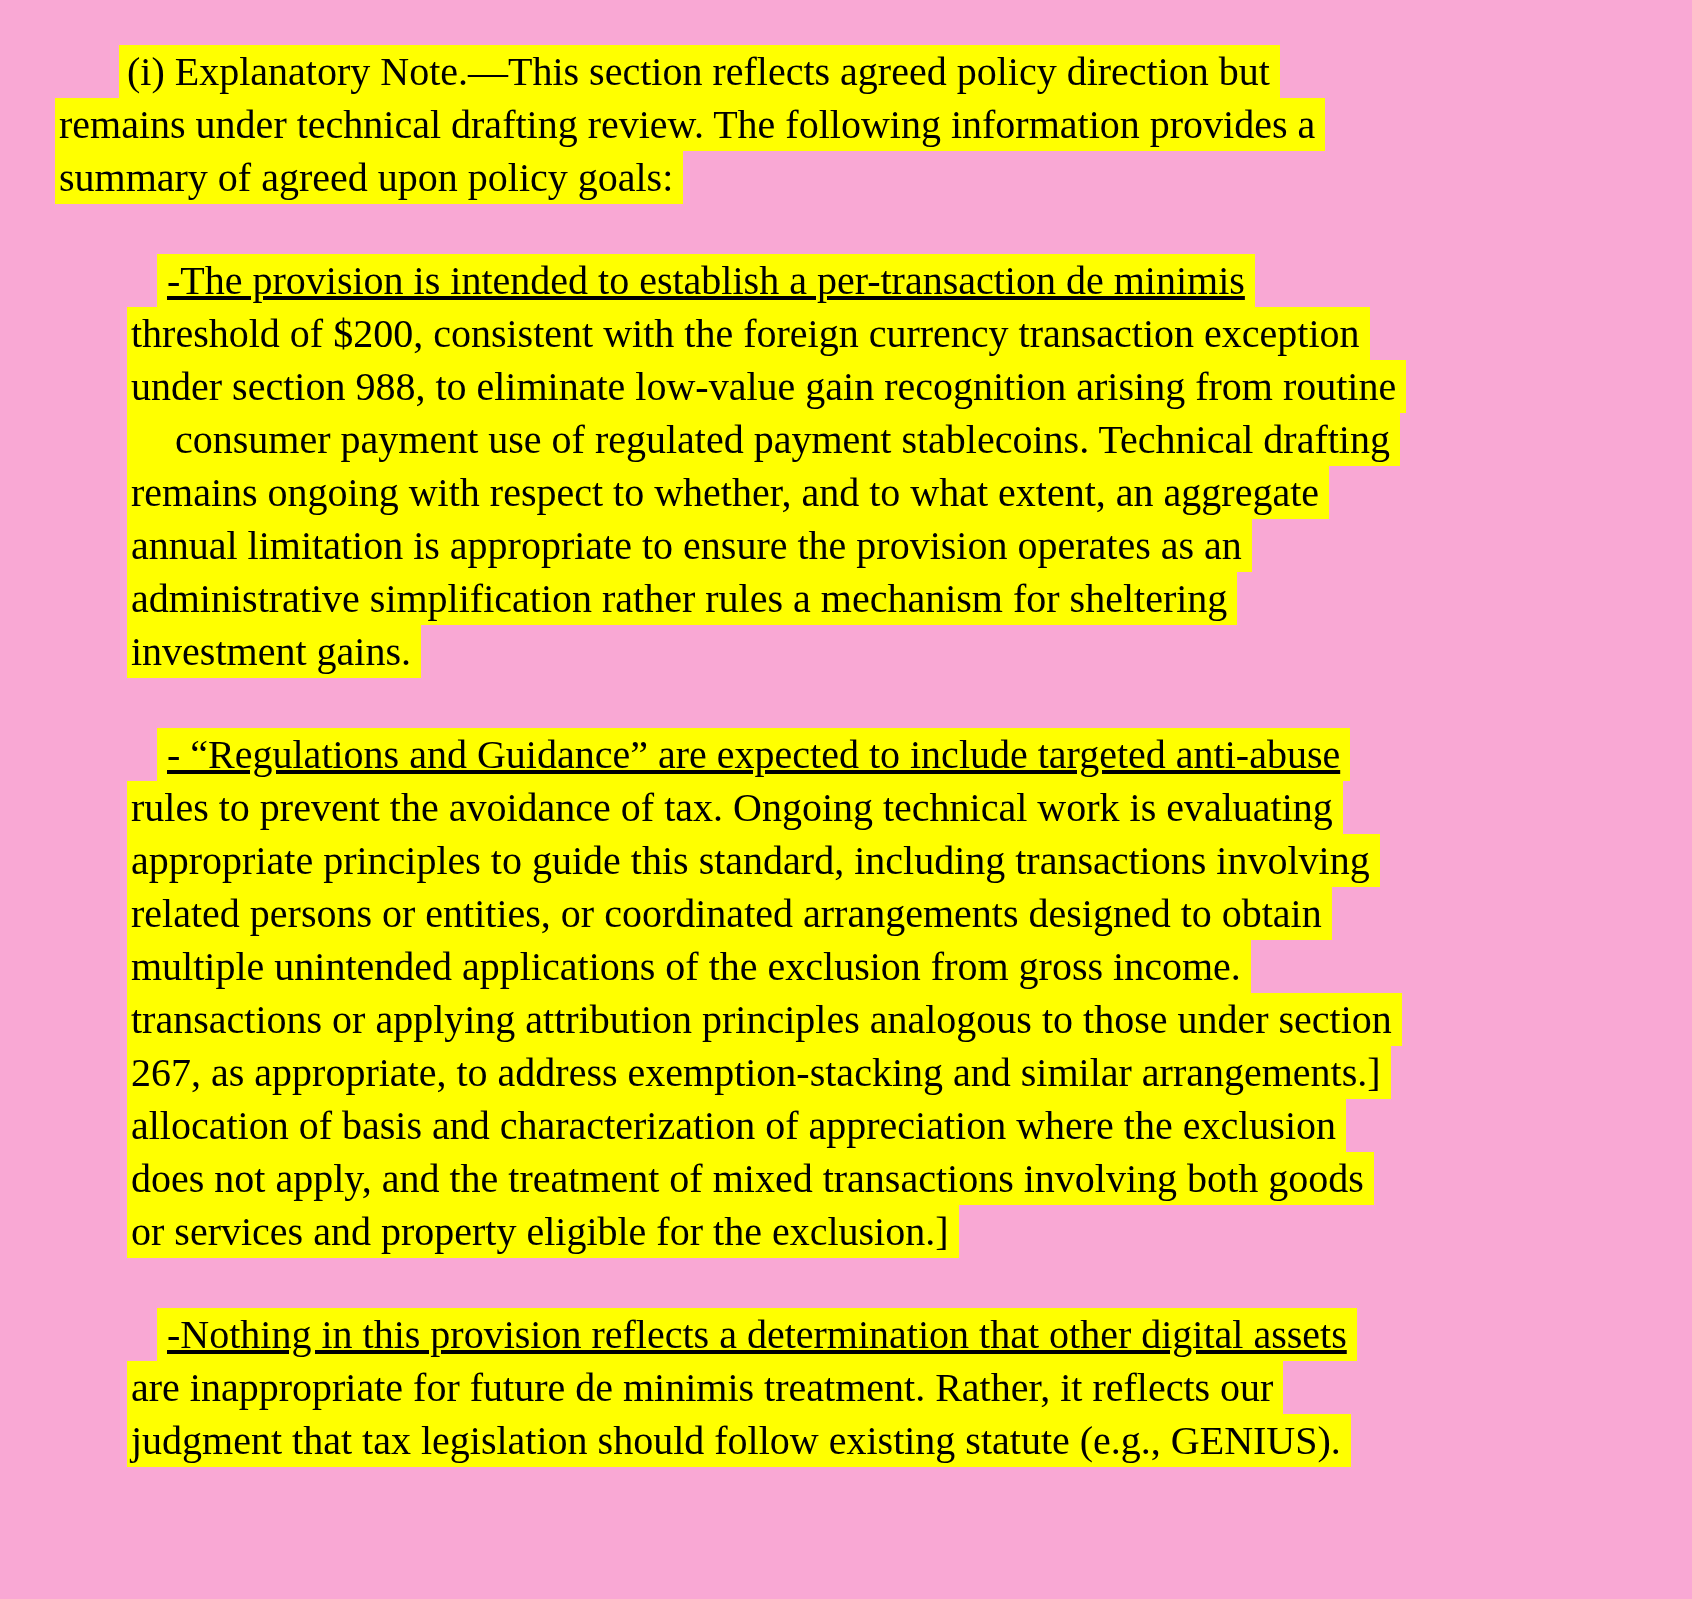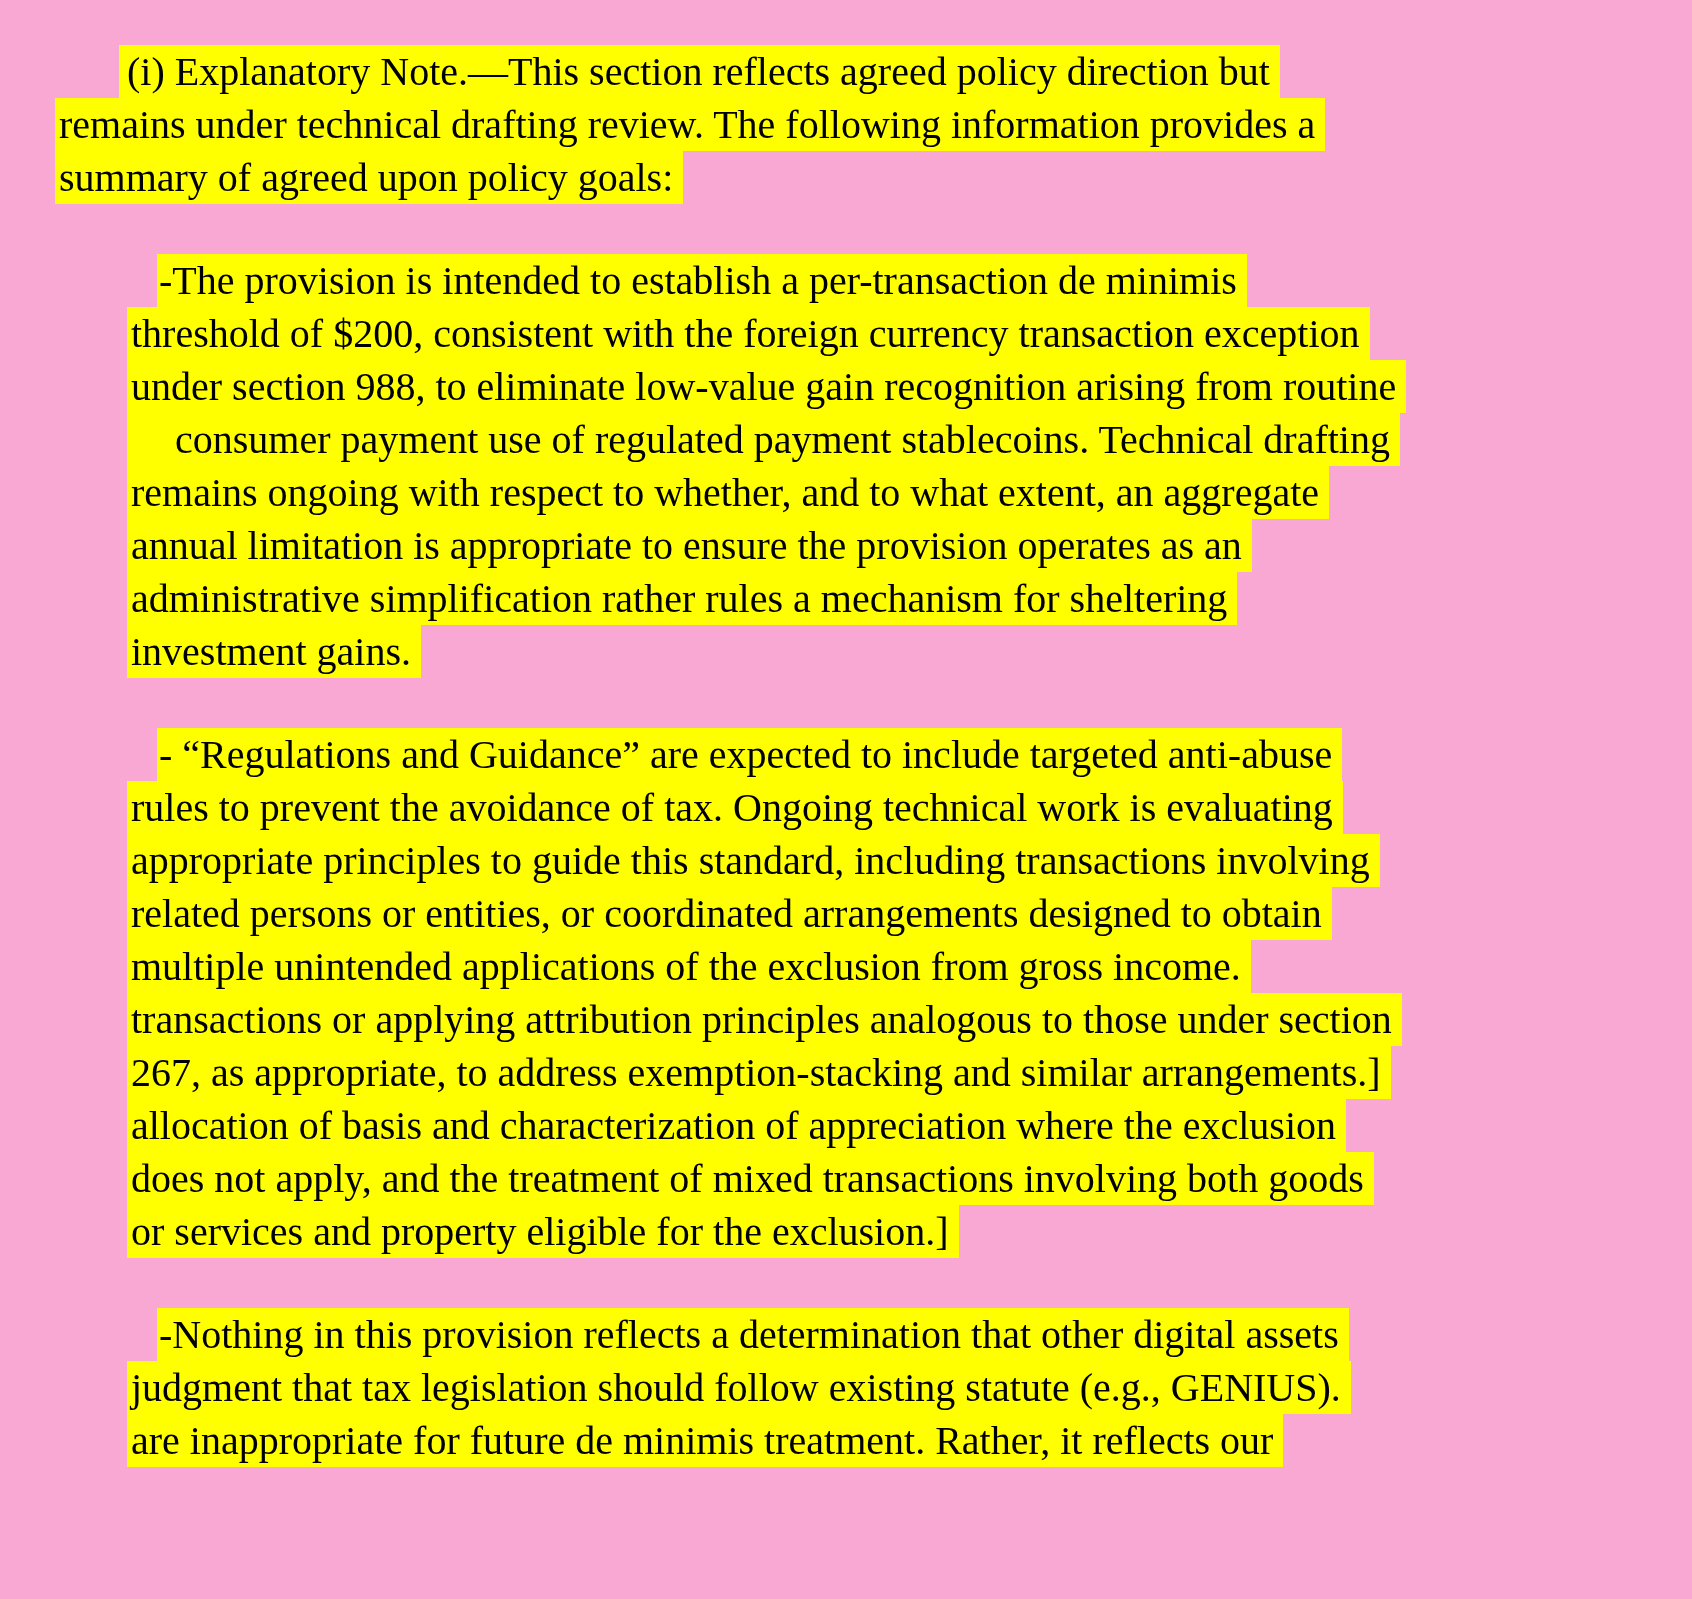--- a/index.html
+++ b/index.html
@@ -35,21 +35,21 @@
     height: 53px;
     white-space: nowrap;
   }
   .hl {
     display: inline-block;
     line-height: 53px;
     background: #ffff00;
     padding: 0 10px 0 4px;
   }
   .para.body .line.first .hl { margin-left: 64px; padding-left: 8px; }
-  .para.indented .line.first .hl { margin-left: 30px; padding-left: 2px; }
+  .para.indented .line.first .hl { margin-left: 30px; padding-left: 10px; text-decoration: underline; }
 </style>
 </head>
 <body>
 
 <div class="page">
   <div class="doc" id="doc">
       <div class="para body">
         <div class="line first"><span class="hl" style="background: rgb(255, 255, 0);">(i) Explanatory Note.—This section reflects agreed policy direction but</span></div>
         <div class="line"><span class="hl" style="background: rgb(255, 255, 0);">remains under technical drafting review. The following information provides a</span></div>
         <div class="line"><span class="hl" style="background: rgb(255, 255, 0);">summary of agreed upon policy goals:</span></div>
@@ -71,17 +71,17 @@
         <div class="line"><span class="hl" style="background: rgb(255, 255, 0);">related persons or entities, or coordinated arrangements designed to obtain</span></div>
         <div class="line"><span class="hl" style="background: rgb(255, 255, 0);">multiple unintended applications of the exclusion from gross income.</span></div>
         <div class="line"><span class="hl" style="background: rgb(255, 255, 0);">transactions or applying attribution principles analogous to those under section</span></div>
         <div class="line"><span class="hl" style="background: rgb(255, 255, 0);">267, as appropriate, to address exemption-stacking and similar arrangements.]</span></div>
         <div class="line"><span class="hl" style="background: rgb(255, 255, 0);">allocation of basis and characterization of appreciation where the exclusion</span></div>
         <div class="line"><span class="hl" style="background: rgb(255, 255, 0);">does not apply, and the treatment of mixed transactions involving both goods</span></div>
         <div class="line"><span class="hl" style="background: rgb(255, 255, 0);">or services and property eligible for the exclusion.]</span></div>
       </div>
       <div class="para indented">
         <div class="line first"><span class="hl" style="background: rgb(255, 255, 0);">-Nothing in this provision reflects a determination that other digital assets</span></div>
+        <div class="line"><span class="hl" style="background: rgb(255, 255, 0);">are inappropriate for future de minimis treatment. Rather, it reflects our</span></div>
         <div class="line"><span class="hl" style="background: rgb(255, 255, 0);">judgment that tax legislation should follow existing statute (e.g., GENIUS).</span></div>
-        <div class="line"><span class="hl" style="background: rgb(255, 255, 0);">are inappropriate for future de minimis treatment. Rather, it reflects our</span></div>
       </div>
     </div>
 </div>
 
 </body></html>

